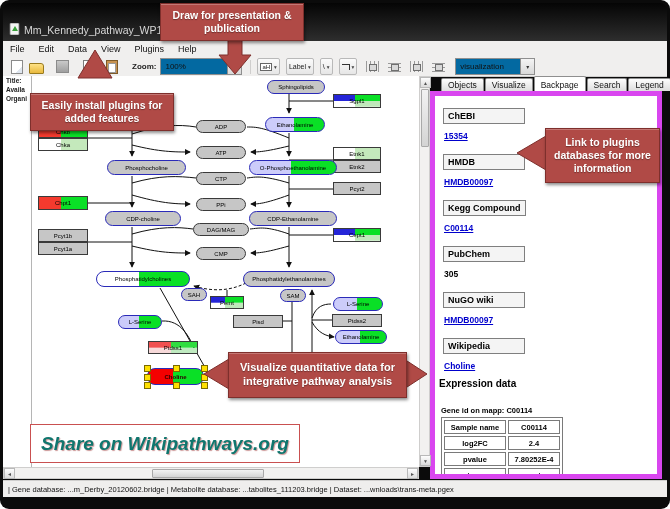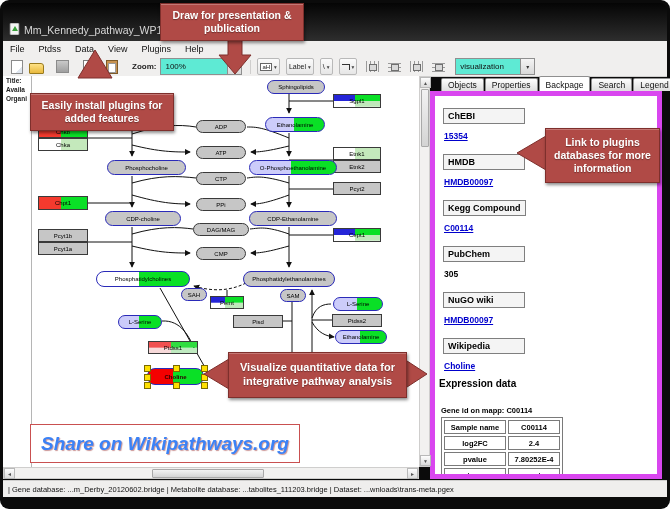--- a/index.html
+++ b/index.html
@@ -15,21 +15,21 @@
   
   #toolbar{left:3px;top:57px;width:664px;height:19px;background:#f0efee;border-bottom:1px solid #cfcecd;display:flex;align-items:center;}
   .tb-icon{width:14px;height:13px;margin-left:6px;position:relative;flex:none;}
   .ic-new{background:linear-gradient(135deg,#fff 70%,#dfe6ef 70%);border:1px solid #8a8a8a;width:10px;height:12px;margin-left:8px;}
   .ic-open{background:linear-gradient(180deg,#ffe285 0%,#e8b93e 100%);border:1px solid #9a7b1e;width:13px;height:9px;margin-top:3px;border-radius:1px 3px 1px 1px;}
   .ic-save{background:linear-gradient(180deg,#c9c9c9,#9f9f9f);border:1px solid #8b8b8b;width:11px;height:11px;margin-left:12px;}
   .ic-copy{width:9px;height:11px;background:#fff;border:1px solid #7b7b7b;box-shadow:3px 2px 0 #fff,3px 2px 0 1px #7b7b7b;margin-left:14px;}
   .ic-paste{width:10px;height:12px;background:#c89350;border:1px solid #7d5a28;margin-left:12px;}
   .ic-paste:before{content:"";position:absolute;left:1px;top:2px;width:6px;height:8px;background:#fff;border:1px solid #999;}
   .tb-label{font-size:8px;font-weight:bold;color:#222;margin-left:14px;}
-  .combo{height:15px;background:#5eead4;border:1px solid #8f8f8f;display:flex;align-items:center;font-size:8px;color:#111;position:relative;}
+  .combo{height:15px;background:#0369a1;border:1px solid #8f8f8f;display:flex;align-items:center;font-size:8px;color:#111;position:relative;}
   .combo .cval{padding-left:4px;flex:1;}
   .combo .carr{width:13px;height:100%;background:linear-gradient(180deg,#f4f4f4,#d9d9d9);border-left:1px solid #8f8f8f;font-size:6px;display:flex;align-items:center;justify-content:center;color:#333;}
   #zoom-combo{width:80px;margin-left:4px;}
   #viz-combo{width:78px;margin-left:10px;}
   .tool-btn{height:15px;border:1px solid #b9b9b9;background:linear-gradient(180deg,#fbfbfb,#e6e6e6);display:flex;align-items:center;font-size:7px;color:#222;padding:0 2px;margin-left:6px;border-radius:2px;}
   .tool-btn .dd{font-size:5.5px;margin-left:2px;color:#444;}
   .dn-glyph{border:1px solid #666;font-size:6px;padding:0 1px;background:#fff;}
   .mini{width:13px;height:11px;margin-left:9px;background:
     repeating-linear-gradient(90deg,#9a9a9a 0 1px,transparent 1px 4px);position:relative;}
   .mini:after{content:"";position:absolute;left:3px;top:3px;width:6px;height:5px;background:#d9d9d9;border:1px solid #6f6f6f;}
@@ -77,38 +77,38 @@
   #expr-table td.c1{width:56px;}
   #expr-table td.c2{width:46px;}
   
   #statusbar{left:3px;top:480px;width:664px;height:16px;background:#efeeed;border-top:1px solid #cfcecd;display:flex;align-items:center;}
   #status-text{font-size:7.5px;color:#111;padding-left:5px;white-space:nowrap;}
   
   .callout{background:#b04a46;border:1px solid #7e2f2c;color:#fff;font-weight:bold;text-align:center;z-index:51;display:flex;align-items:center;justify-content:center;box-shadow:1px 2px 3px rgba(0,0,0,.45), inset 0 1px 0 rgba(255,255,255,.25);}
   .callout .ct{padding:2px 4px;line-height:1.25;text-shadow:0 1px 1px rgba(0,0,0,.35);}
   #callout-arrows{left:0;top:0;width:670px;height:509px;pointer-events:none;z-index:50;}
   #share-banner{left:30px;top:424px;width:268px;height:37px;background:#fff;border:1px solid #c95050;z-index:40;display:flex;align-items:center;justify-content:center;}
-  #share-banner span{font-size:19px;font-weight:bold;font-style:italic;color:#3b82f6;text-shadow:1px 1px 1px rgba(140,20,20,.45);white-space:nowrap;}
+  #share-banner span{font-size:19px;font-weight:bold;font-style:italic;color:#0f766e;text-shadow:1px 1px 1px rgba(140,20,20,.45);white-space:nowrap;}
 </style>
 </head>
 <body>
 
 <div id="stage">
   <div class="abs" id="frame"></div>
 
   <div class="abs" id="titlebar"></div>
   <svg class="abs" id="app-icon" viewBox="0 0 12 12">
     <rect x="1" y="0" width="9" height="12" rx="1" fill="#f4f4f4" stroke="#777" stroke-width="0.8"></rect>
     <path d="M3,8 L6,3 L9,8 z" fill="#3aa13a"></path>
   </svg>
   <div class="abs" id="title-text">Mm_Kennedy_pathway_WP1771_45176.gp</div>
 
   <div class="abs" id="menubar">
       <div class="menu-item">File</div>
-      <div class="menu-item">Ptdss</div>
+      <div class="menu-item">Edit</div>
       <div class="menu-item">Data</div>
       <div class="menu-item">View</div>
       <div class="menu-item">Plugins</div>
       <div class="menu-item">Help</div>
     </div>
 
   <div class="abs" id="toolbar">
     <span class="tb-icon ic-new"></span>
     <span class="tb-icon ic-open"></span>
     <span class="tb-icon ic-save"></span>
@@ -250,21 +250,21 @@
     <div class="sb-btn" style="left:0;bottom:0;width:11px;height:11px;">▼</div>
   </div>
   <div class="abs scrollbar" style="left:3px;top:467px;width:416px;height:12px;">
     <div class="sb-btn" style="left:0;top:0;width:11px;height:11px;">◄</div>
     <div class="sb-thumb" style="left:148px;top:1px;width:112px;height:9px;"></div>
     <div class="sb-btn" style="right:0;top:0;width:11px;height:11px;">►</div>
   </div>
 
   <div class="abs" id="tabs">
       <div class="tab">Objects</div>
-      <div class="tab">Properties</div>
+      <div class="tab">Visualize</div>
       <div class="tab active">Backpage</div>
       <div class="tab">Search</div>
       <div class="tab">Legend</div>
     </div>
   <div class="abs" id="panel-body">
     <div id="sections">
         <div><div class="db-header">ChEBI</div><div class="db-value"><a href="#">15354</a></div></div>
         <div><div class="db-header">HMDB</div><div class="db-value"><a href="#">HMDB00097</a></div></div>
         <div><div class="db-header">Kegg Compound</div><div class="db-value"><a href="#">C00114</a></div></div>
         <div><div class="db-header">PubChem</div><div class="db-value">305</div></div>

